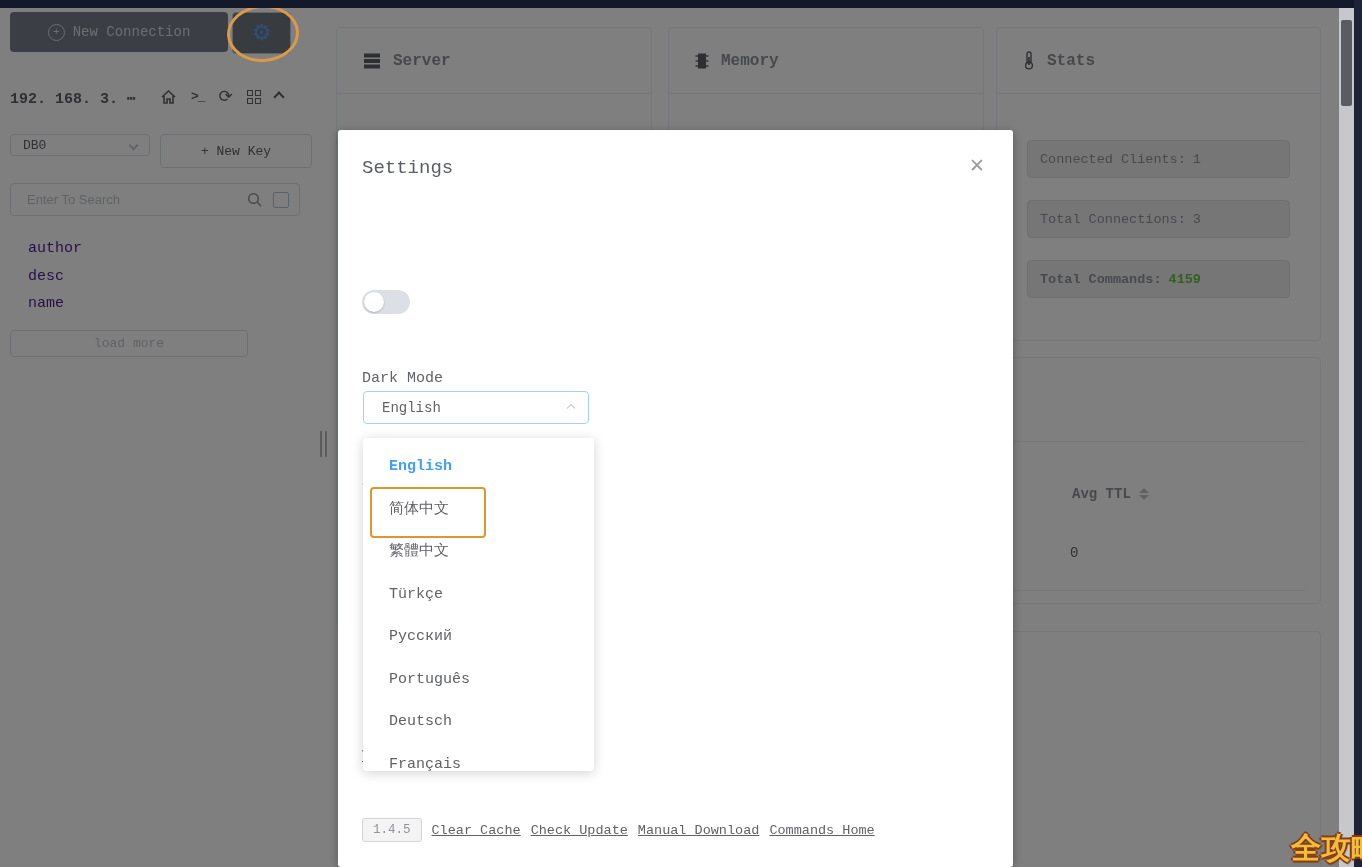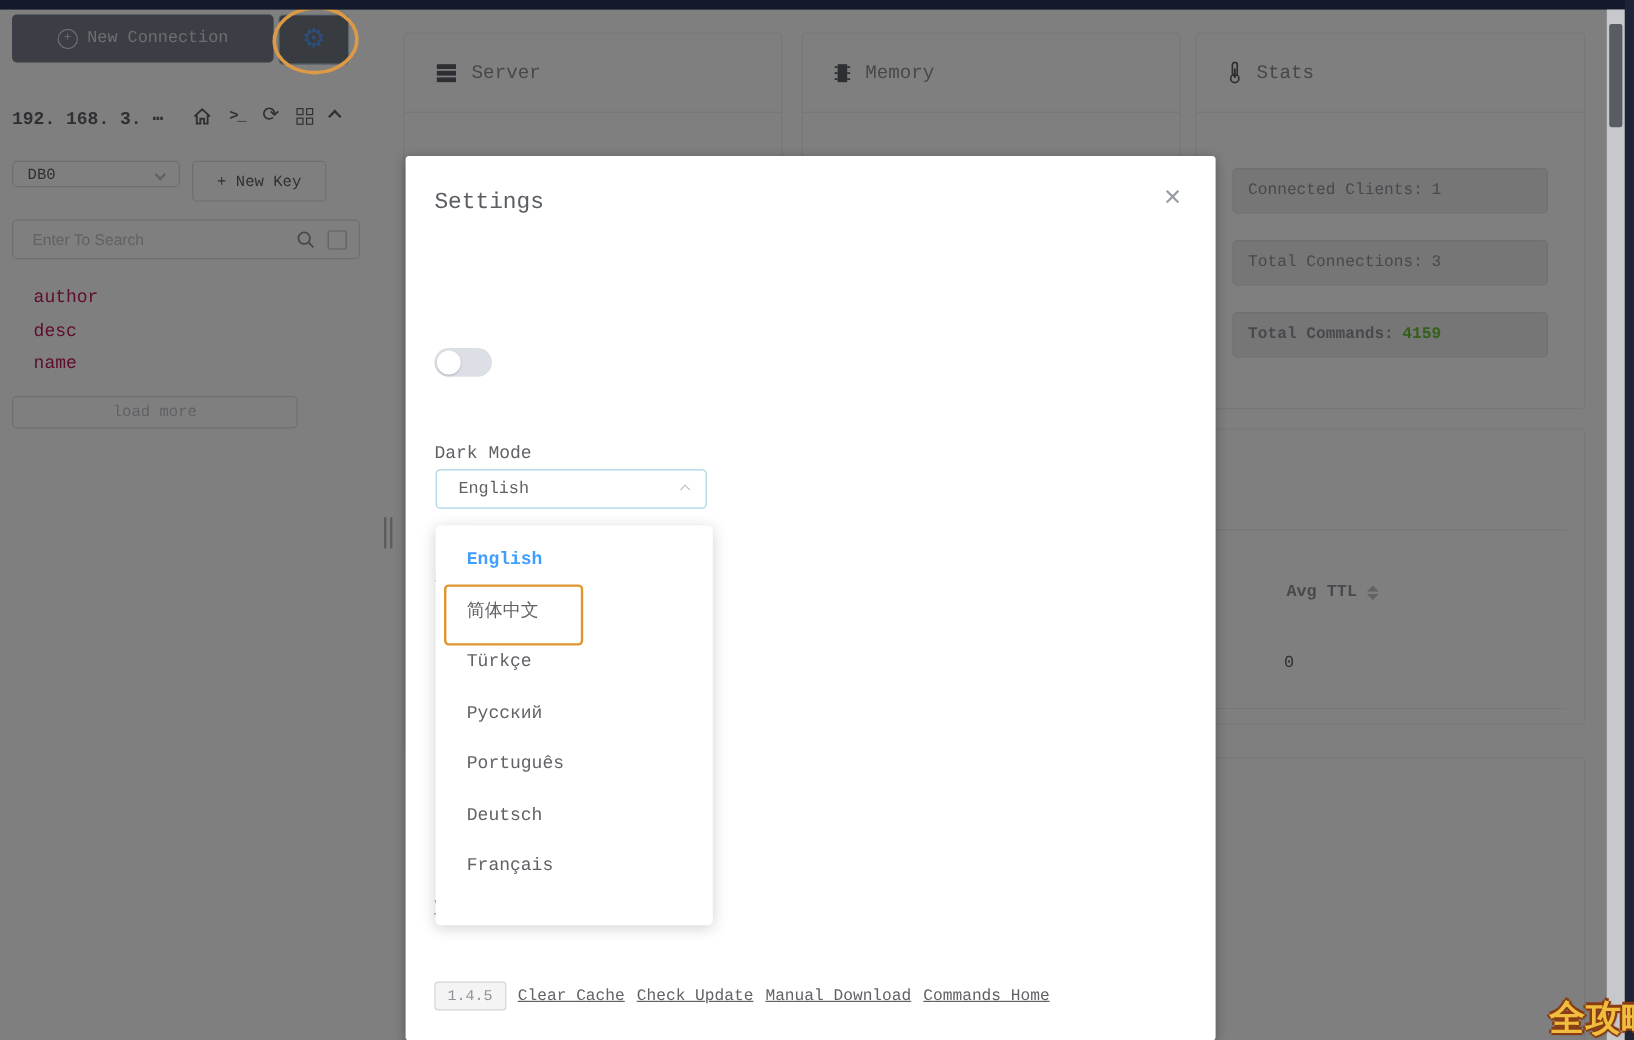--- a/index.html
+++ b/index.html
@@ -24,37 +24,37 @@
   .refresh-ico{font-size:17px;font-family:"DejaVu Sans",sans-serif;line-height:1;}
   .grid-ico{display:grid;grid-template-columns:6px 6px;grid-template-rows:6px 6px;gap:2px;}
   .grid-ico span{border:1.5px solid #606266;box-sizing:border-box;}
   .chev{display:inline-block;border:solid #606266;border-width:0 2px 2px 0;padding:3px;}
   .chev.up{transform:rotate(-135deg);}
   .chev.down{transform:rotate(45deg);border-color:#c0c4cc;padding:2.5px;}
 
   .sel-db{left:10px;top:134px;width:140px;height:22px;background:#fff;border:1px solid #dcdfe6;border-radius:4px;
     display:flex;align-items:center;justify-content:space-between;padding:0 12px;box-sizing:border-box;
     font-size:13px;color:#606266;}
-  .btn-newkey{left:160px;top:134px;width:112px;height:34px;background:#fff;border:1px solid #dcdfe6;border-radius:4px;
+  .btn-newkey{left:160px;top:134px;width:152px;height:34px;background:#fff;border:1px solid #dcdfe6;border-radius:4px;
     display:flex;align-items:center;justify-content:center;font-size:13px;color:#606266;box-sizing:border-box;}
   .search-box{left:10px;top:183px;width:290px;height:33px;background:#fff;border:1px solid #dcdfe6;border-radius:4px;
     display:flex;align-items:center;box-sizing:border-box;padding:0 10px 0 14px;}
   .search-box input{flex:1;border:none;outline:none;font-size:13px;color:#606266;background:transparent;
     font-family:Liberation Sans, sans-serif;}
   .search-box input::placeholder{color:#bfc3c9;}
   .sq-check{width:14px;height:14px;border:1.5px solid #b0c4d8;border-radius:2px;margin-left:10px;}
-  .key-item{left:28px;width:260px;height:28px;font-size:15px;color:#be185d;display:flex;align-items:center;}
+  .key-item{left:28px;width:260px;height:28px;font-size:15px;color:#4c1d95;display:flex;align-items:center;}
   .btn-loadmore{left:10px;top:330px;width:238px;height:27px;border:1px solid #dcdfe6;border-radius:4px;background:#fff;
     display:flex;align-items:center;justify-content:center;font-size:13px;color:#c0c4cc;box-sizing:border-box;}
   .sash{left:320px;top:431px;display:flex;gap:3px;}
   .sash span{width:2px;height:26px;background:#b8b8b8;}
 
   .card{background:#fff;border:1px solid #ebeef5;border-radius:4px;box-sizing:border-box;}
   .card-head{height:66px;border-bottom:1px solid #ebeef5;display:flex;align-items:center;gap:12px;
-    padding:0 26px;box-sizing:border-box;font-size:16px;color:#8e9196;font-weight:normal;}
+    padding:0 26px;box-sizing:border-box;font-size:16px;color:#8e9196;font-weight:bold;}
   .stat-box{position:absolute;left:30px;width:263px;height:38px;background:#ececed;border:1px solid #dcdfe6;
     border-radius:4px;display:flex;align-items:center;padding:0 12px;box-sizing:border-box;
     font-size:13.5px;color:#909399;gap:7px;}
   .stat-green{color:#67c23a;}
   .hline{background:#ebeef5;height:1px;}
   .avgttl{display:flex;align-items:center;gap:8px;font-size:14px;font-weight:bold;color:#909399;}
   .caret-stack{display:flex;flex-direction:column;gap:2px;}
   .caret-up{width:0;height:0;border-left:5px solid transparent;border-right:5px solid transparent;
     border-bottom:5px solid #c0c4cc;}
   .caret-down{width:0;height:0;border-left:5px solid transparent;border-right:5px solid transparent;
@@ -258,20 +258,21 @@
       <span class="m-link">Check Update</span>
       <span class="m-link">Manual Download</span>
       <span class="m-link">Commands Home</span>
     </div>
   </div>
 
   <div class="abs" id="dropdown">
     <span class="notch"></span>
     <div class="opt selected">English</div>
     <div class="opt">简体中文</div>
+    <div class="opt">繁體中文</div>
     <div class="opt">Türkçe</div>
     <div class="opt">Русский</div>
     <div class="opt">Português</div>
     <div class="opt">Deutsch</div>
     <div class="opt">Français</div>
   </div>
 
   <div class="abs anno-ellipse"></div>
   <div class="abs anno-rect"></div>
 

